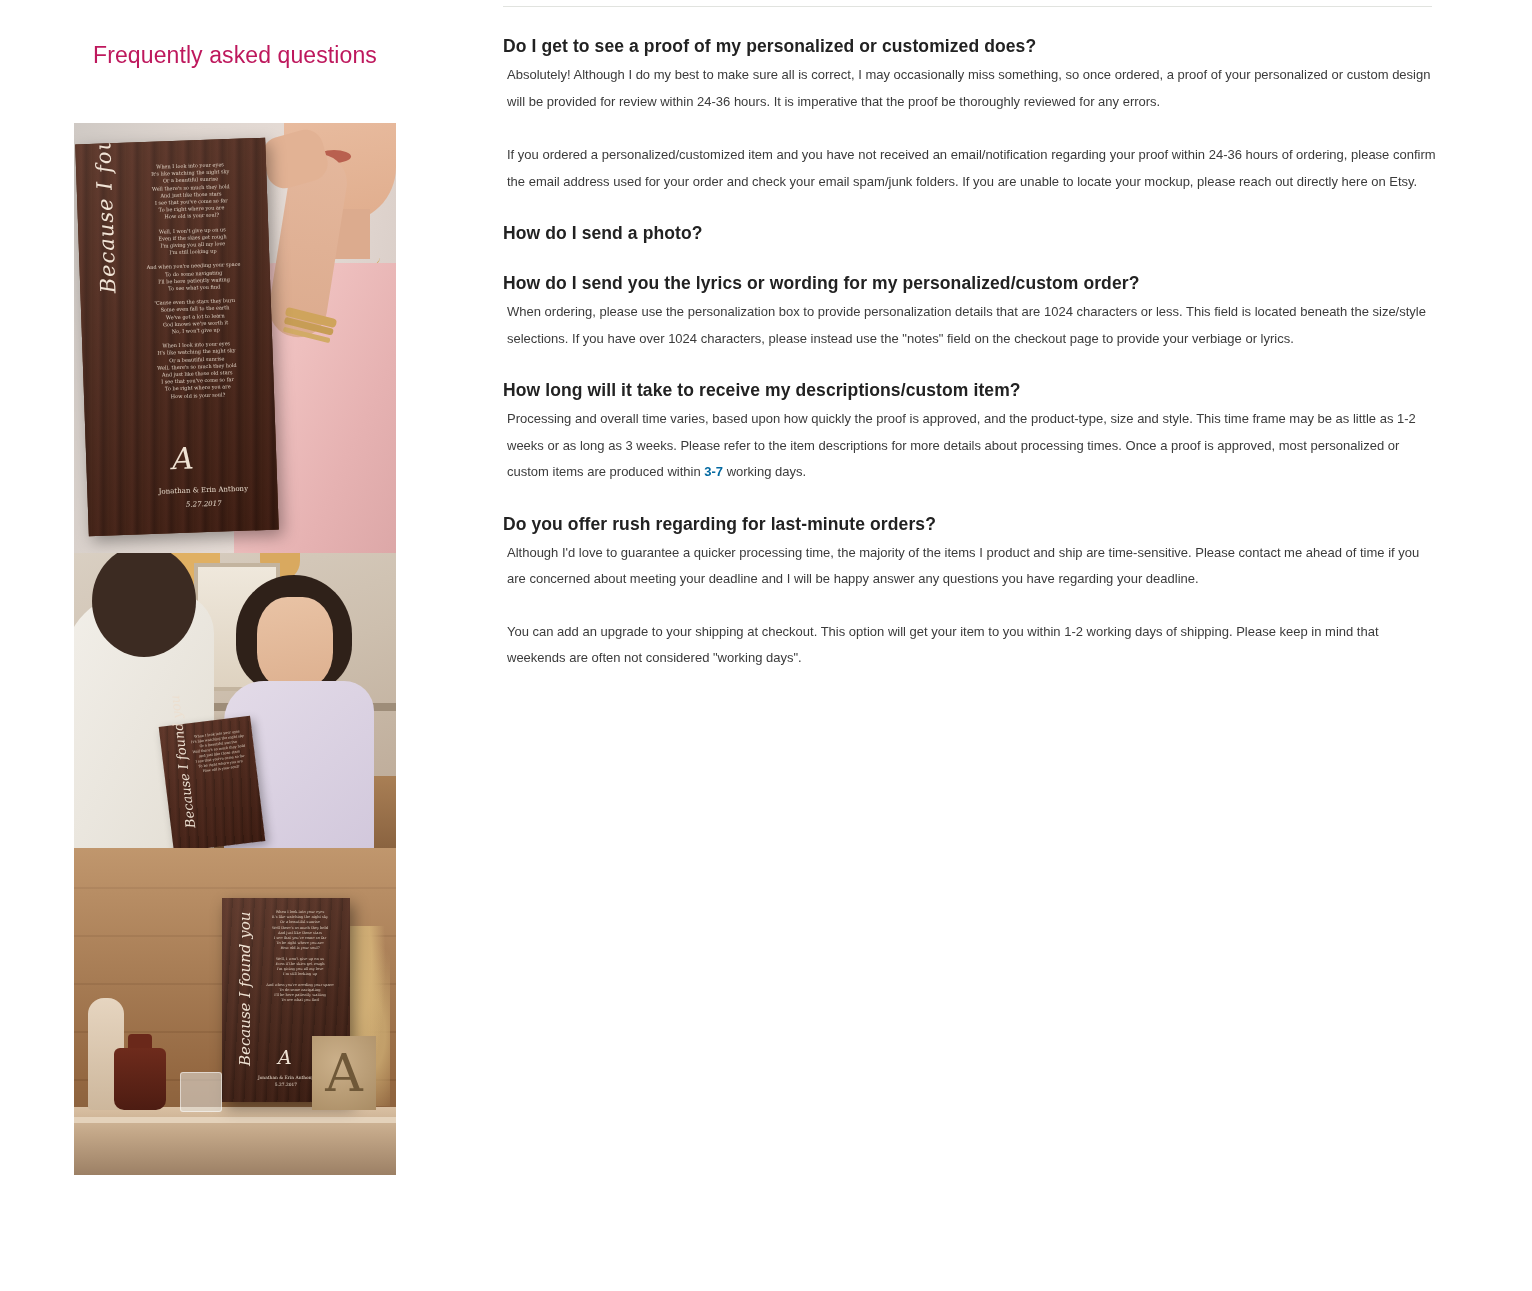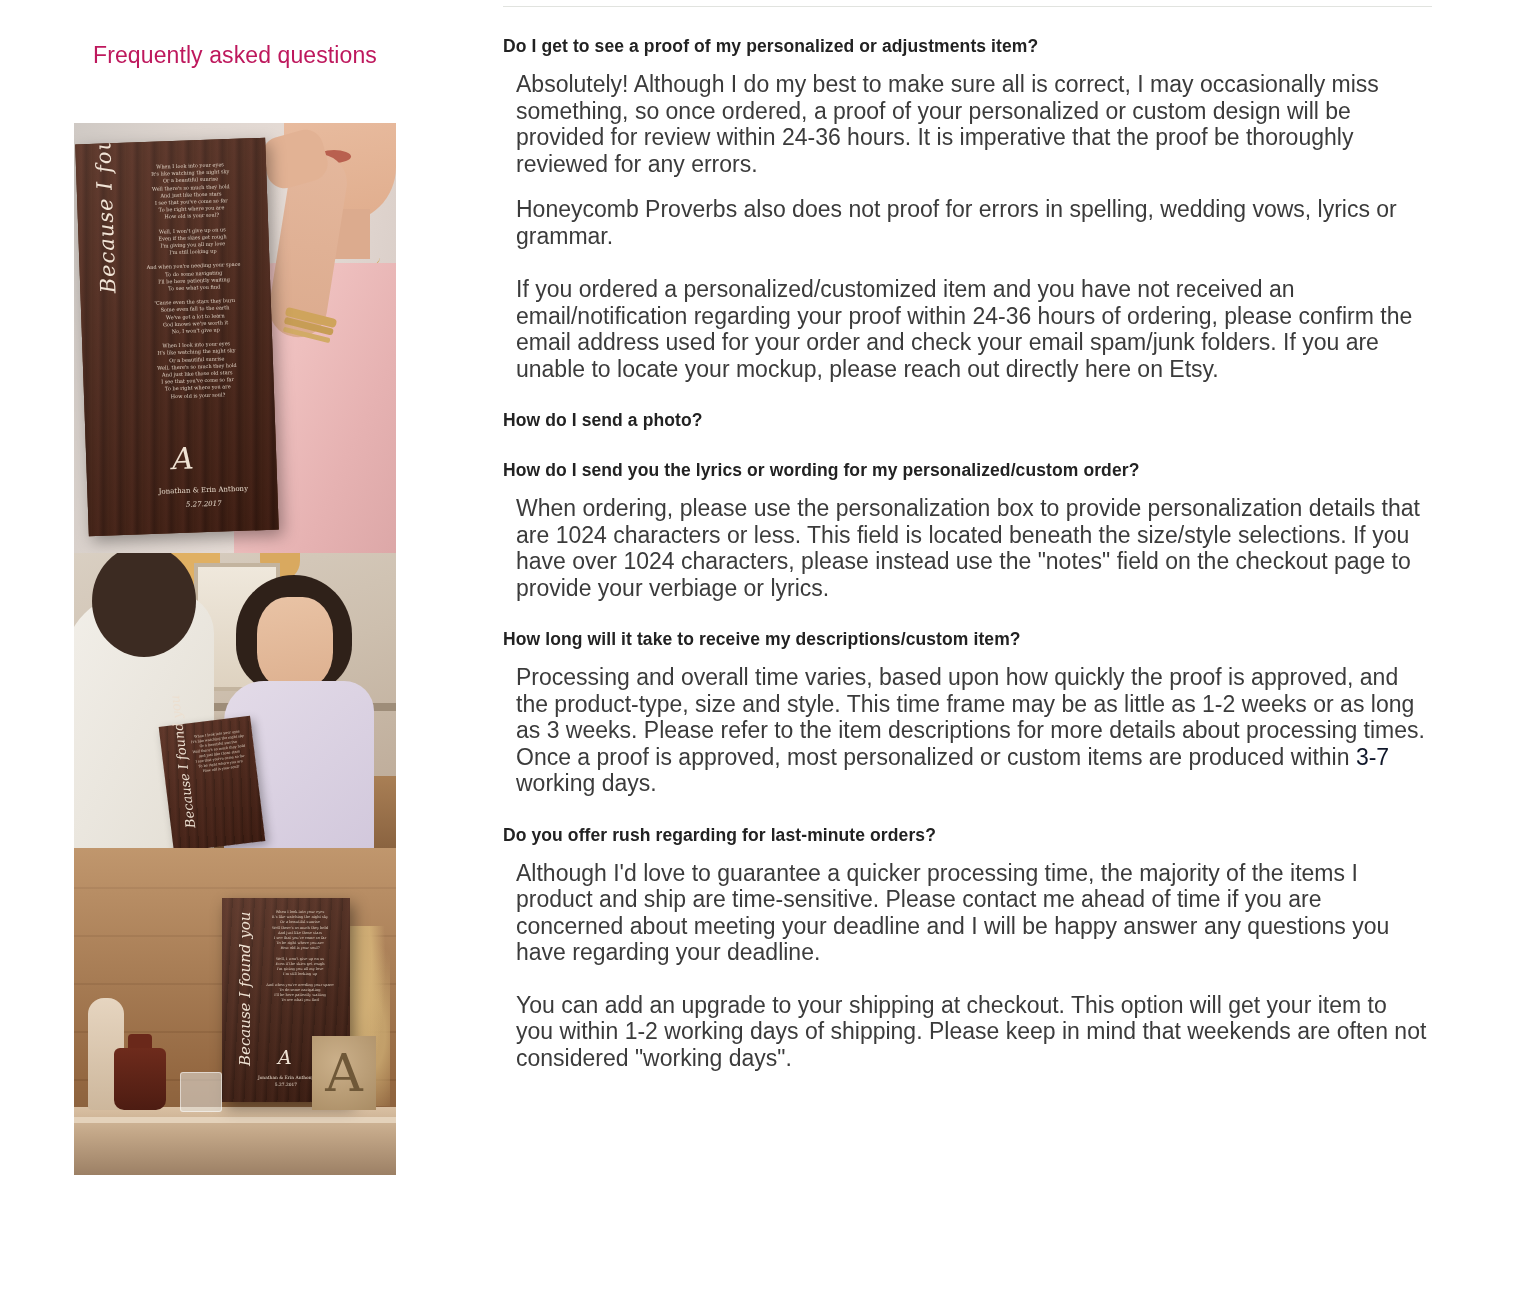--- a/index.html
+++ b/index.html
@@ -336,30 +336,30 @@
   }
   .q {
     font-size: 17.5px;
     line-height: 24px;
     font-weight: bold;
     color: #222222;
     margin: 0 0 3px 0;
     letter-spacing: 0.1px;
   }
   .a {
-    font-size: 23px;
+    font-size: 13px;
     line-height: 26.5px;
     color: #3b3b3b;
-    margin: 13px;
+    margin: 4px;
     max-width: 930px;
   }
   .a + .a { margin-top: 19px; }
   .faq-block { margin-bottom: 26px; }
   .faq-block:first-child { margin-bottom: 27px; }
-  b.inline-strong { font-weight: normal; color: #0f172a; }
+  b.inline-strong { font-weight: bold; color: #0369a1; }
 </style>
 </head>
 <body>
 
 <div class="page">
 
   <div class="top-rule"></div>
 
   <div class="left-col">
     <div class="faq-title">Frequently asked questions</div>
@@ -433,24 +433,23 @@
         <div class="p3-jar"></div>
         <div class="p3-glass"></div>
       </div>
 
     </div>
   </div>
 
   <div class="right-col">
 
     <div class="faq-block">
-      <p class="q">Do I get to see a proof of my personalized or adjustments item?</p>
+      <p class="q">Do I get to see a proof of my personalized or customized does?</p>
       <p class="a">Absolutely!
 Although I do my best to make sure all is correct, I may occasionally miss something, so once ordered, a proof of your personalized or custom design will be provided for review within 24-36 hours. It is imperative that the proof be thoroughly reviewed for any errors.</p>
-      <p class="a">Honeycomb Proverbs also does not proof for errors in spelling, wedding vows, lyrics or grammar.</p>
     </div>
 
     <div class="faq-block">
       <p class="a">If you ordered a personalized/customized item and you have not received an email/notification regarding your proof within 24-36 hours of ordering, please confirm the email address used for your order and check your email spam/junk folders. If you are unable to locate your mockup, please reach out directly here on Etsy.</p>
     </div>
 
     <div class="faq-block">
       <p class="q">How do I send a photo?</p>
     </div>
 

